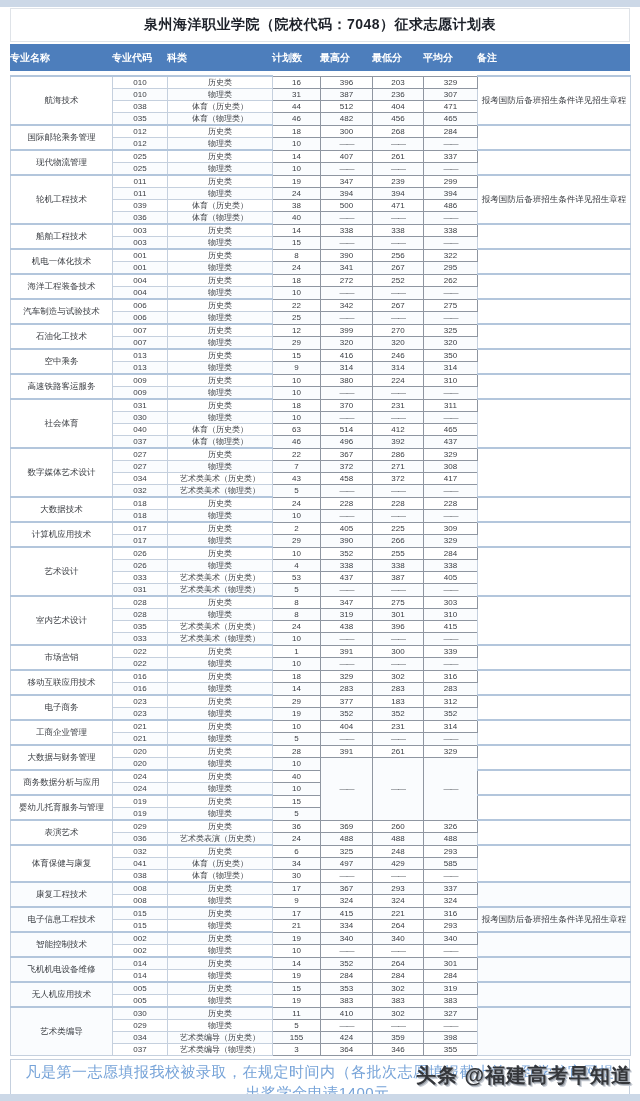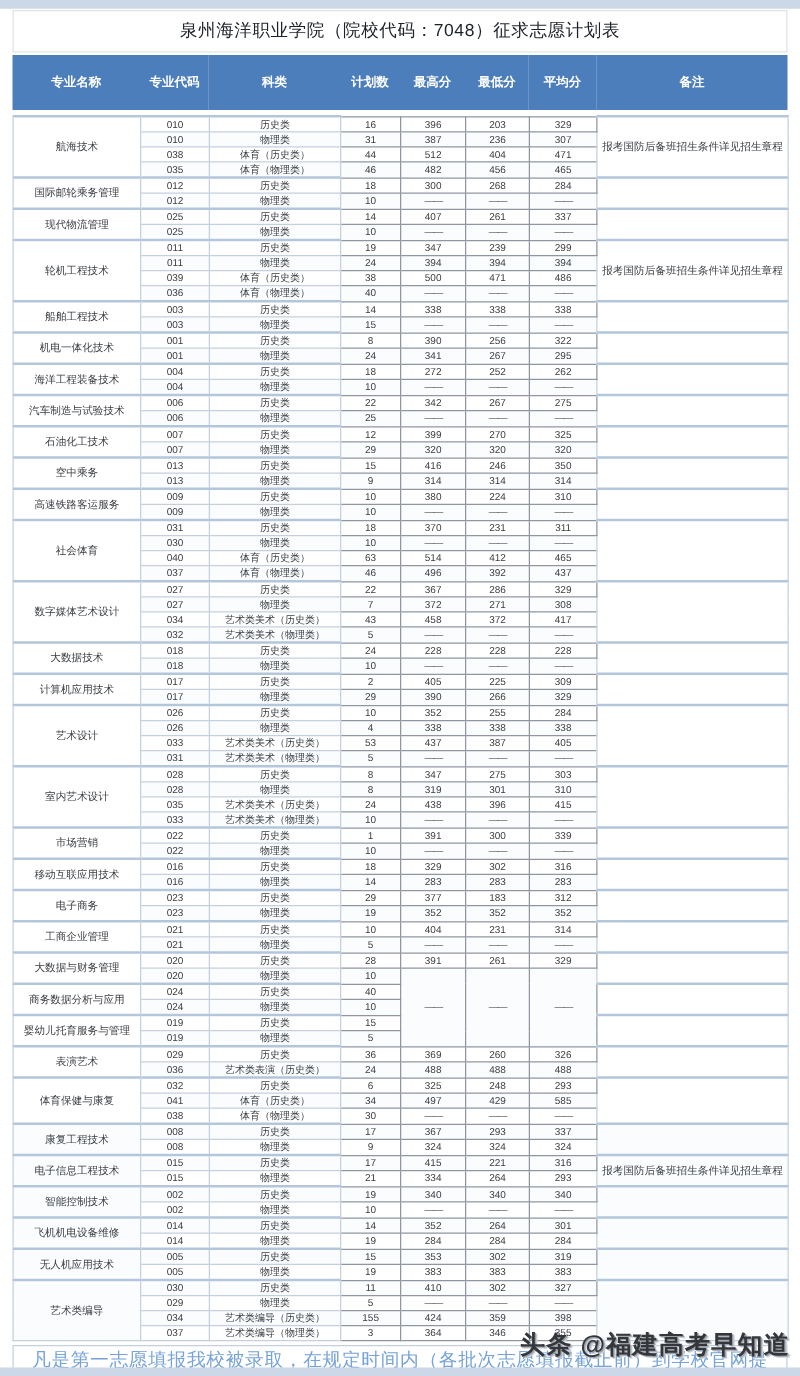--- a/index.html
+++ b/index.html
@@ -15,27 +15,27 @@
   html,body{width:640px;}
   body{
     width:640px;height:1101px;background:#ffffff;position:relative;overflow:hidden;
     font-family:"Liberation Sans","DejaVu Sans",sans-serif;color:var(--text);
   }
   .top-strip,.bottom-strip{width:640px;height:7px;background:var(--strip);}
   .bottom-strip{position:absolute;left:0;bottom:0;}
   .content{margin:0 10px;width:620px;}
   .title-box{
     height:34px;border:1px solid #dfe3e8;display:flex;align-items:center;justify-content:center;
-    font-size:14px;font-weight:normal;color:#1d2129;letter-spacing:.5px;margin-top:1px;
+    font-size:14px;font-weight:bold;color:#1d2129;letter-spacing:.5px;margin-top:1px;
   }
   table{border-collapse:collapse;table-layout:fixed;width:620px;}
   .header-table{margin-top:2px;}
   .header-table th{
     background:var(--header-bg);color:#ffffff;font-size:10px;font-weight:bold;
-    height:44px;text-align:center;border:none;
+    height:27px;text-align:left;border:none;
   }
   .body-table{margin-top:4px;}
   .body-table td{
     border:1px solid var(--border-light);
     height:12px;line-height:11px;padding:0 1px;text-align:center;vertical-align:middle;
     font-size:8px;color:var(--text);white-space:nowrap;overflow:hidden;
   }
   .body-table tr:nth-child(even) td{background:#fafcfe;}
   .body-table td.score{border-color:var(--border-dark);background:#ffffff;}
   .body-table td.major{font-size:8.5px;}

